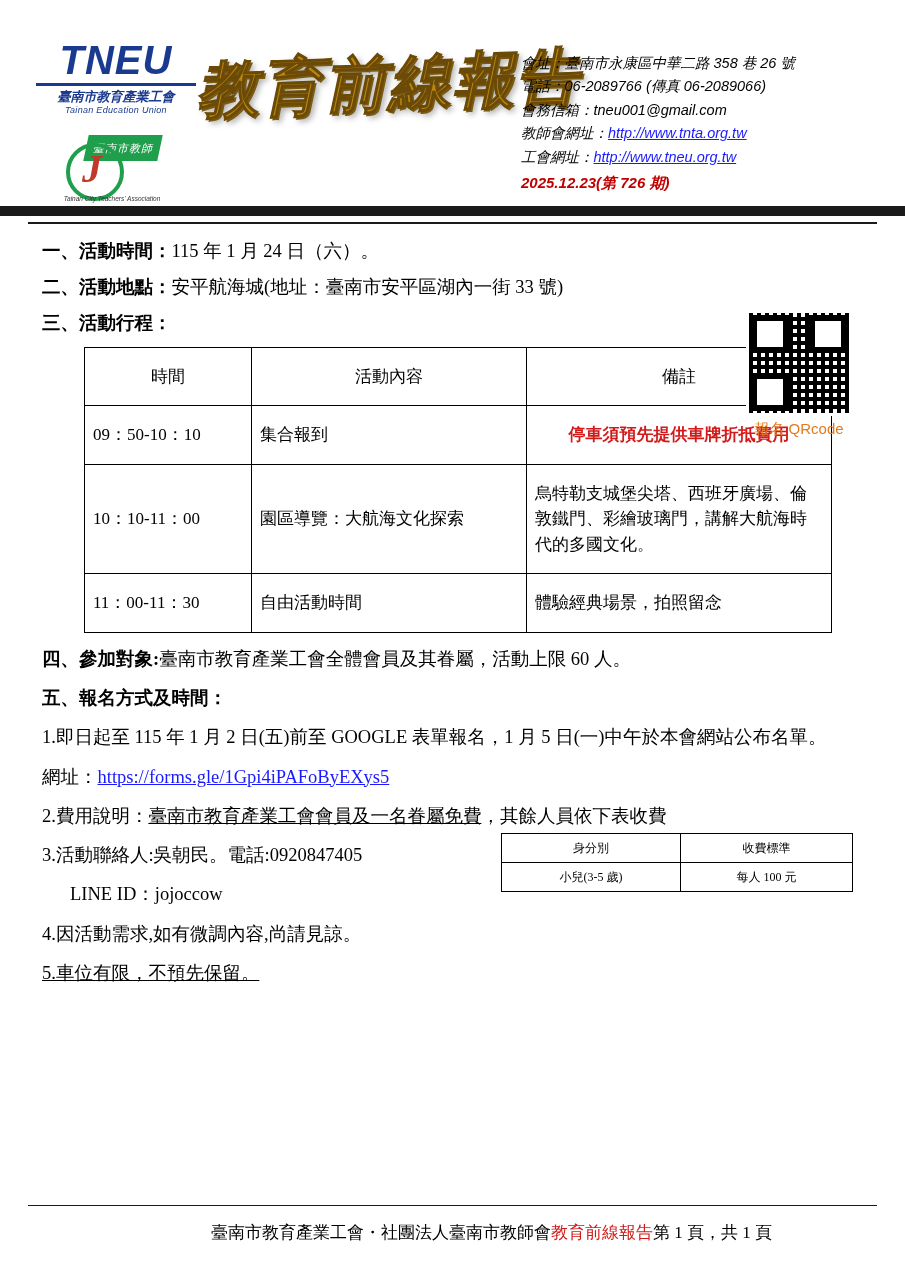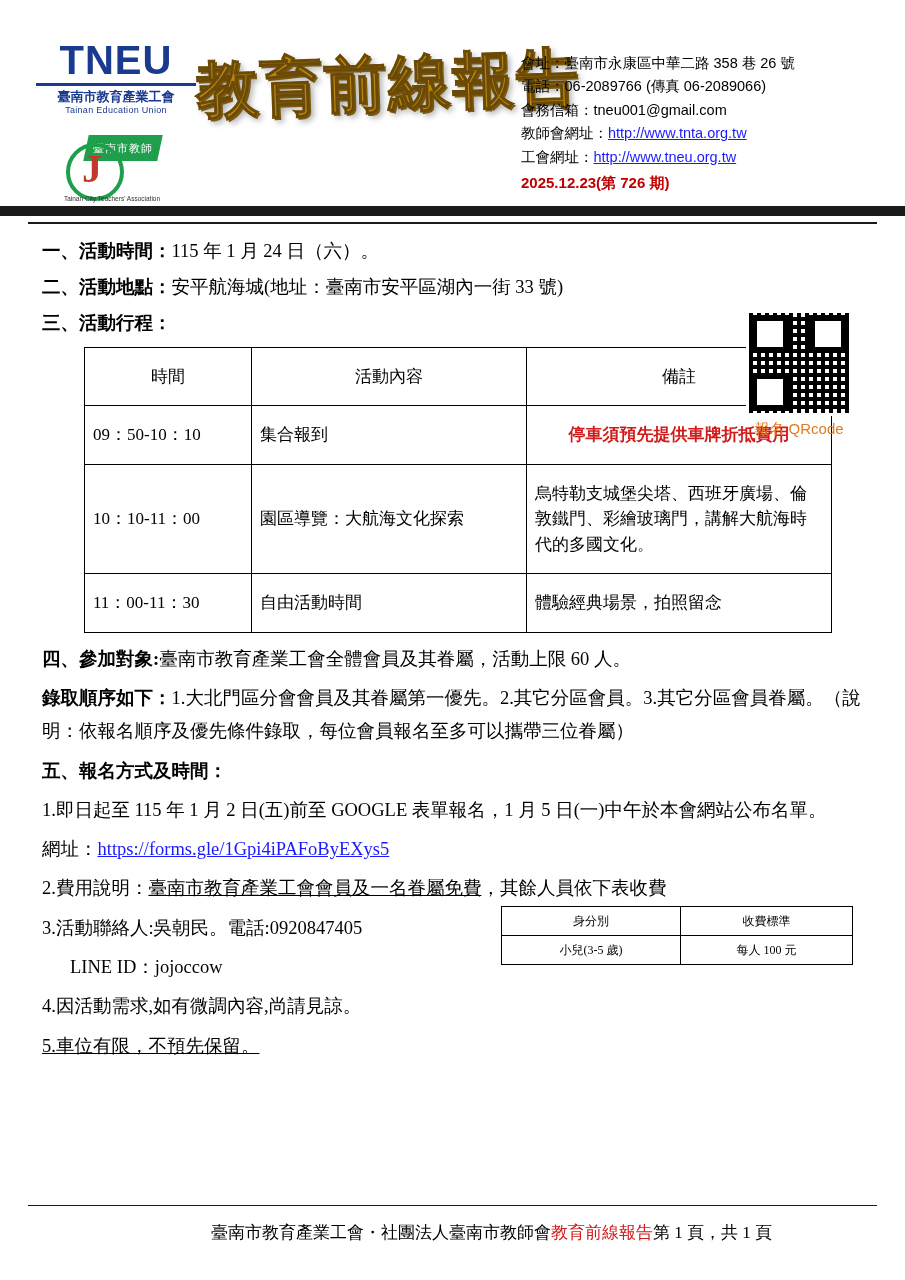--- a/index.html
+++ b/index.html
@@ -12,20 +12,21 @@
     overflow:hidden;
   }
   .page{position:relative;width:905px;height:1280px;}
 
   
   .header{
     position:relative;
     height:208px;
     padding:0 37px;
     box-sizing:border-box;
+    font-style:italic;
   }
   .logo-block{
     position:absolute;left:36px;top:40px;width:160px;text-align:center;
   }
   .logo-tneu{
     font-family:"Liberation Sans", sans-serif;
     font-weight:bold;
     font-size:40px;
     letter-spacing:1px;
     color:#1a3a8f;
@@ -279,23 +280,20 @@
           <td class="c-act">自由活動時間</td>
           <td class="c-note">體驗經典場景，拍照留念</td>
         </tr>
       </tbody>
     </table>
 
     <div class="para">
       <b>四、參加對象:</b><span>臺南市教育產業工會全體會員及其眷屬，活動上限 60 人。</span>
     </div>
 
-    <div class="para">
-      <b>錄取順序如下：</b><span>1.大北門區分會會員及其眷屬第一優先。2.其它分區會員。3.其它分區會員眷屬。（說明：依報名順序及優先條件錄取，每位會員報名至多可以攜帶三位眷屬）</span>
-    </div>
 
     <div class="para">
       <b>五、報名方式及時間：</b>
     </div>
 
     <div class="para">1.即日起至 115 年 1 月 2 日(五)前至 GOOGLE 表單報名，1 月 5 日(一)中午於本會網站公布名單。</div>
 
     <div class="para">
       <span>網址：</span><a href="#">https://forms.gle/1Gpi4iPAFoByEXys5</a>
     </div>

